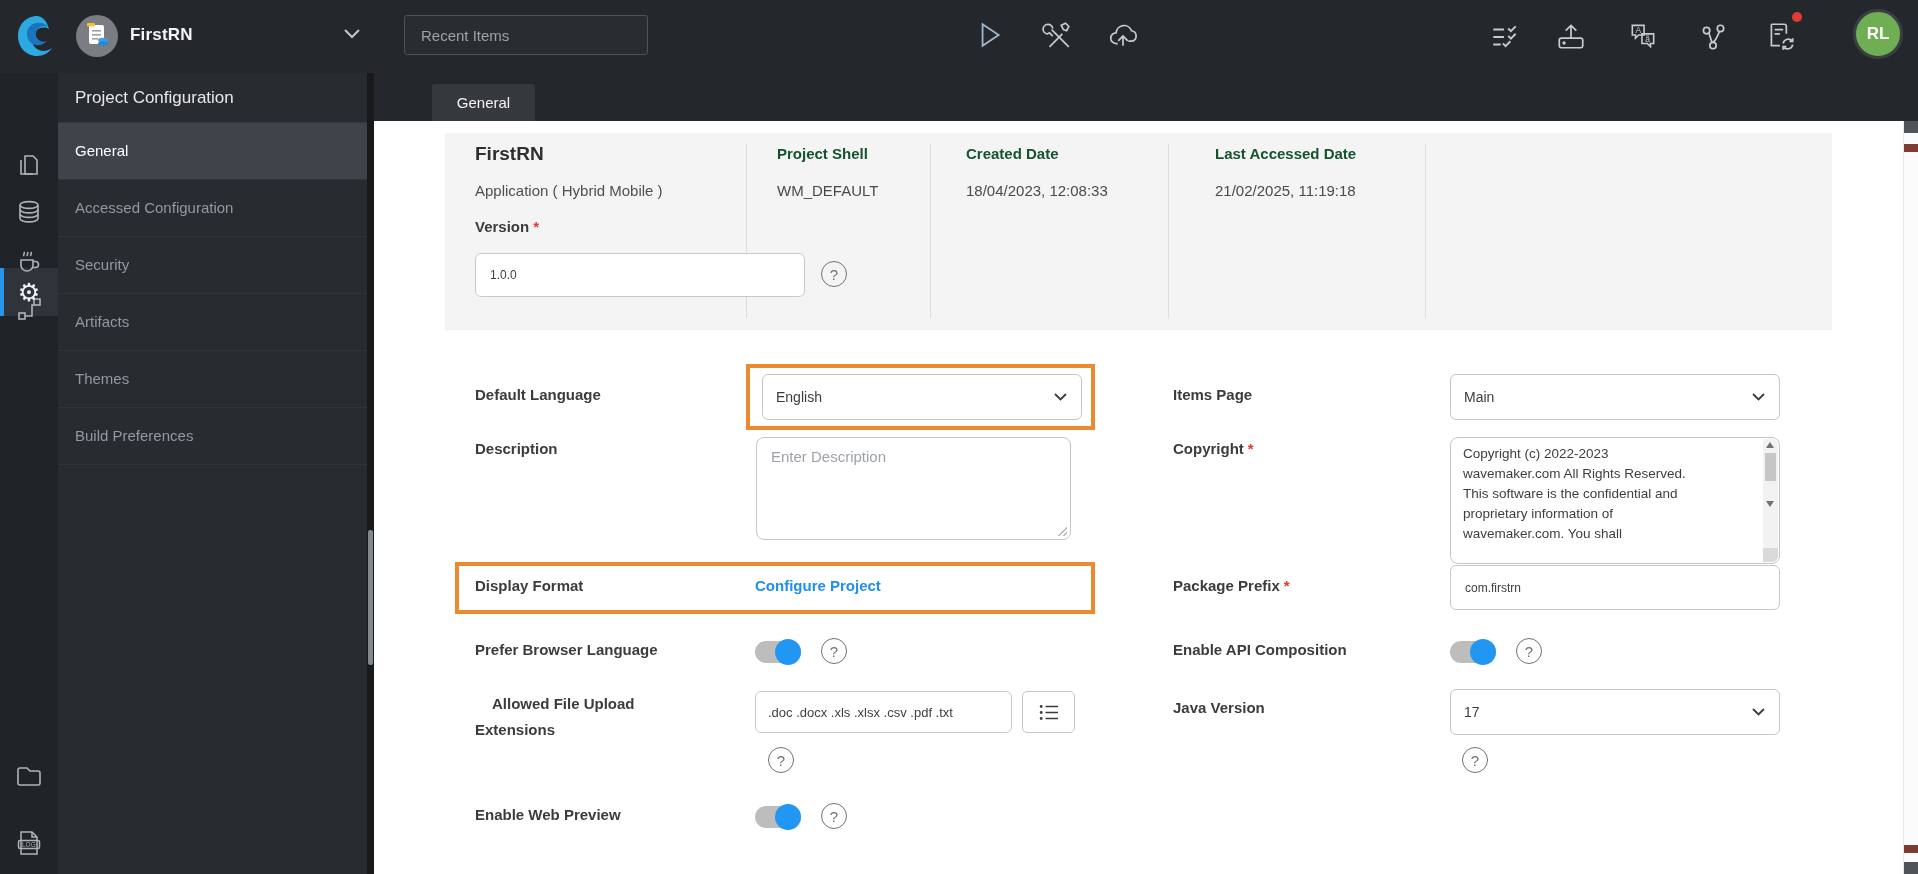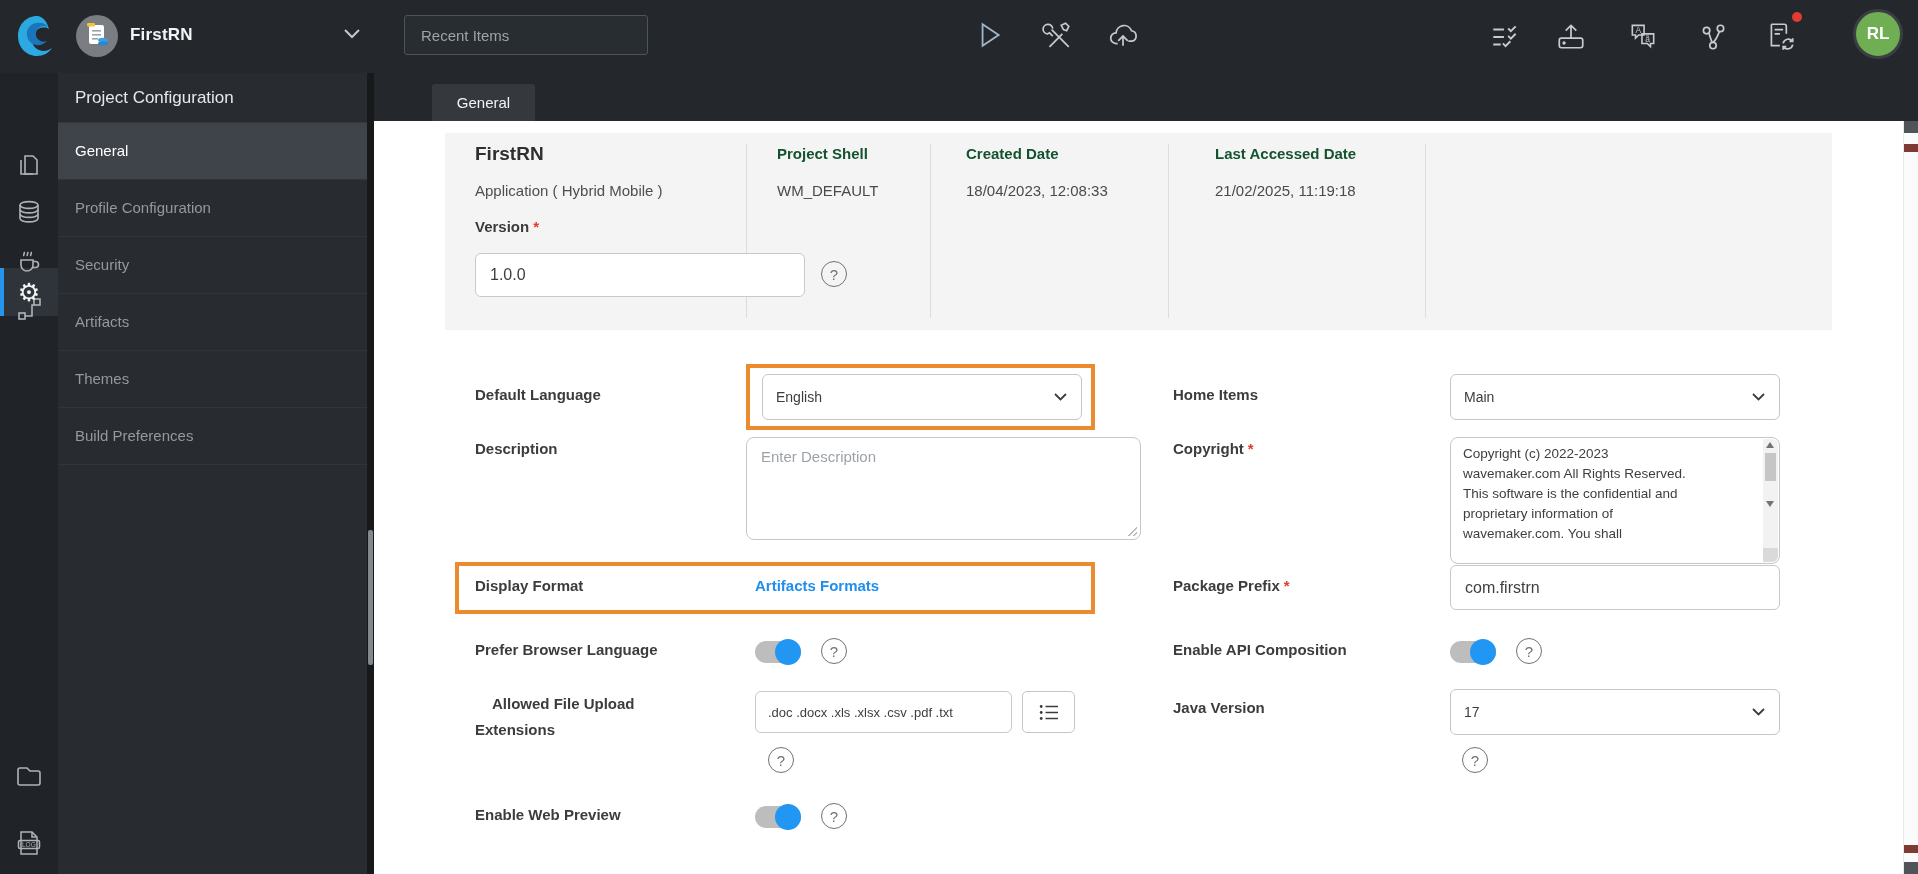--- a/index.html
+++ b/index.html
@@ -44,21 +44,21 @@
   
   .info{left:71px;top:12px;width:1387px;height:197px;background:#F4F4F5;}
   .iname{left:30px;top:10px;font-size:19px;font-weight:700;color:#2F2F2F;}
   .itype{left:30px;top:49px;font-size:15px;color:#4F4F4F;}
   .ivdiv{top:11px;width:1px;height:174px;background:#DCDDDE;}
   .ilabel{top:12px;font-size:15px;font-weight:700;color:#14532d;}
   .ivalue{top:49px;font-size:15px;color:#4A4A4A;}
   .vlabel{left:30px;top:85px;font-size:15px;font-weight:600;color:#3B3B3B;}
   .req{color:#E23B33;margin-left:4px;font-weight:700;}
   .tinput{background:#fff;border:1px solid #C9C9C9;border-radius:6px;box-sizing:border-box;
-          font-size:16px;color:#3E3E3E;padding-left:14px;display:flex;align-items:center;}
+          font-size:12px;color:#3E3E3E;padding-left:14px;display:flex;align-items:center;}
   .vinput{left:30px;top:120px;width:330px;height:44px;}
 
   
   .flabel{font-size:15px;font-weight:600;color:#3C3C3C;}
   .select{background:#fff;border:1px solid #C4C6C8;border-radius:6px;box-sizing:border-box;
           font-size:14px;color:#3C3C3C;padding-left:13px;display:flex;align-items:center;cursor:pointer;}
   .select .chev{position:absolute;right:14px;top:50%;margin-top:-4px;}
   .hlbox{border:4px solid #EC8A2F;box-sizing:border-box;}
   .textarea{background:#fff;border:1px solid #C4C6C8;border-radius:8px;box-sizing:border-box;}
   .placeholder{position:absolute;left:14px;top:10px;font-size:15px;color:#9DA2A8;}
@@ -224,21 +224,21 @@
         <rect x="4.5" y="12.5" width="21" height="8" rx="1.5"></rect>
         <text x="8" y="19" font-size="6.5" fill="#AEB3B7" stroke="none" font-family="Liberation Sans,sans-serif">LOG</text>
       </svg>
     </span>
 
   </div>
 
   <div class="abs panel">
     <div class="panel-title">Project Configuration</div>
     <div class="side-item active">General</div>
-    <div class="side-item">Profile Configuration</div>
+    <div class="side-item">Accessed Configuration</div>
     <div class="side-item">Security</div>
     <div class="side-item">Artifacts</div>
     <div class="side-item">Themes</div>
     <div class="side-item">Build Preferences</div>
   </div>
   <div class="abs panel-track"></div>
   <div class="abs panel-thumb"></div>
 
   <div class="abs tabstrip"></div>
   <div class="abs tab">General</div>
@@ -266,30 +266,30 @@
     </div>
 
     <div class="abs flabel" style="left:101px;top:265px">Default Language</div>
     <div class="abs hlbox" style="left:372px;top:243px;width:349px;height:66px"></div>
     <div class="abs select" style="left:388px;top:253px;width:320px;height:46px">
       <span>English</span>
       <svg class="chev" width="13" height="8" viewBox="0 0 13 8">
           <polyline points="1,1 6.5,6.5 12,1" fill="none" stroke="#3C3C3C" stroke-width="1.8"></polyline>
         </svg>
     </div>
-    <div class="abs flabel" style="left:799px;top:265px">Home Items</div>
+    <div class="abs flabel" style="left:799px;top:265px">Items Page</div>
     <div class="abs select" style="left:1076px;top:253px;width:330px;height:46px">
       <span>Main</span>
       <svg class="chev" width="13" height="8" viewBox="0 0 13 8">
           <polyline points="1,1 6.5,6.5 12,1" fill="none" stroke="#3C3C3C" stroke-width="1.8"></polyline>
         </svg>
     </div>
 
     <div class="abs flabel" style="left:101px;top:319px">Description</div>
-    <div class="abs textarea" style="left:372px;top:316px;width:395px;height:103px">
+    <div class="abs textarea" style="left:382px;top:316px;width:315px;height:103px">
       <span class="placeholder">Enter Description</span>
       <span class="grip"></span>
     </div>
     <div class="abs flabel" style="left:799px;top:319px">
       <span>Copyright</span><span class="req">*</span>
     </div>
     <div class="abs textarea" style="left:1076px;top:316px;width:330px;height:127px">
       <div class="copytext">Copyright (c) 2022-2023
 wavemaker.com All Rights Reserved.
  This software is the confidential and
@@ -298,21 +298,21 @@
       <div class="scrollstrip">
         <span class="ss-up"></span>
         <span class="ss-thumb"></span>
         <span class="ss-dn"></span>
         <span class="ss-corner"></span>
       </div>
     </div>
 
     <div class="abs hlbox" style="left:81px;top:441px;width:640px;height:52px"></div>
     <div class="abs flabel" style="left:101px;top:456px">Display Format</div>
-    <div class="abs link" style="left:381px;top:456px">Artifacts Formats</div>
+    <div class="abs link" style="left:381px;top:456px">Configure Project</div>
     <div class="abs flabel" style="left:799px;top:456px">
       <span>Package Prefix</span><span class="req">*</span>
     </div>
     <div class="abs tinput" style="left:1076px;top:444px;width:330px;height:45px">com.firstrn</div>
 
     <div class="abs flabel" style="left:101px;top:520px">Prefer Browser Language</div>
     <div class="abs toggle" style="left:381px;top:518px">
       <span class="track"></span>
         <span class="knob"></span>
     </div>

